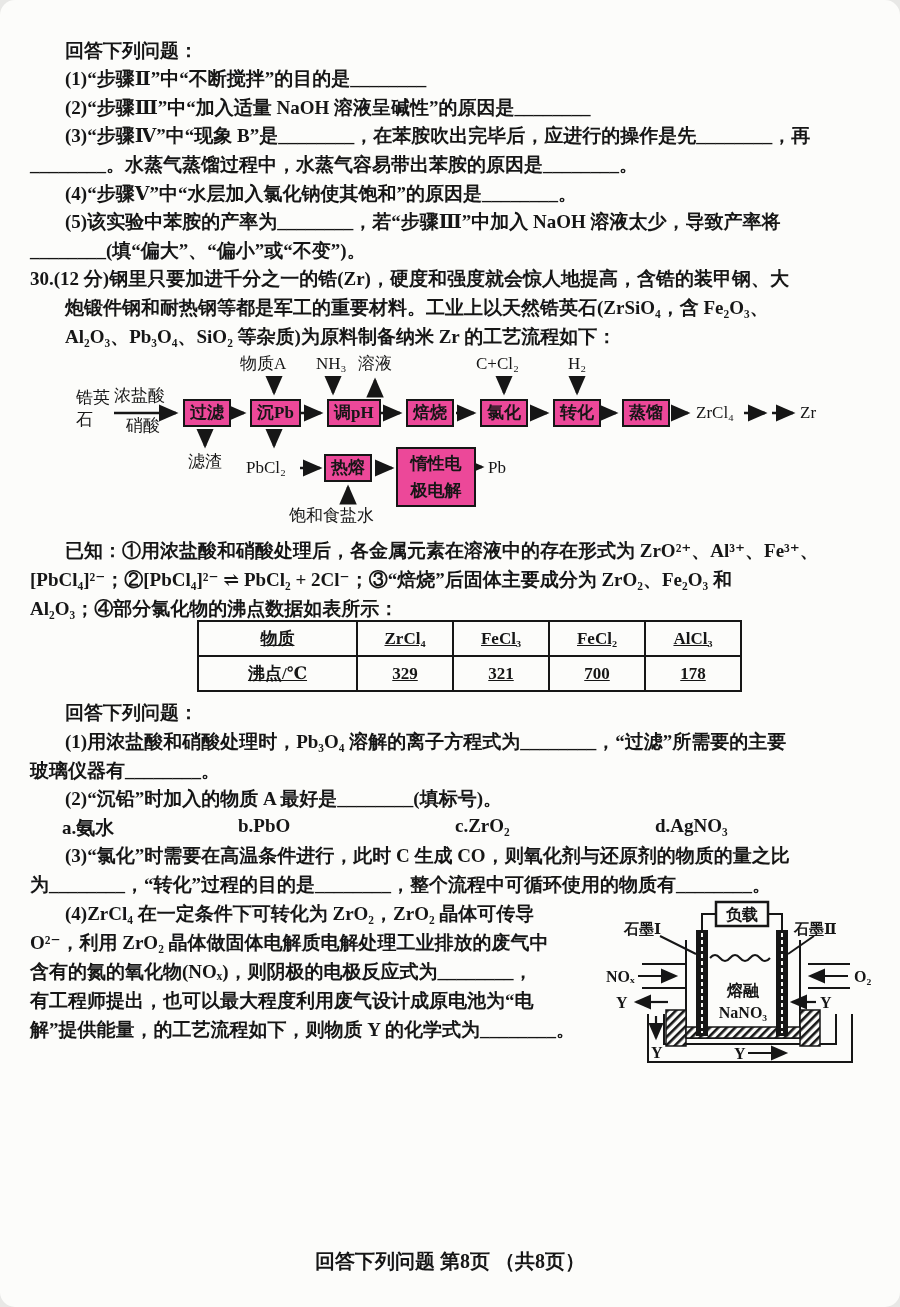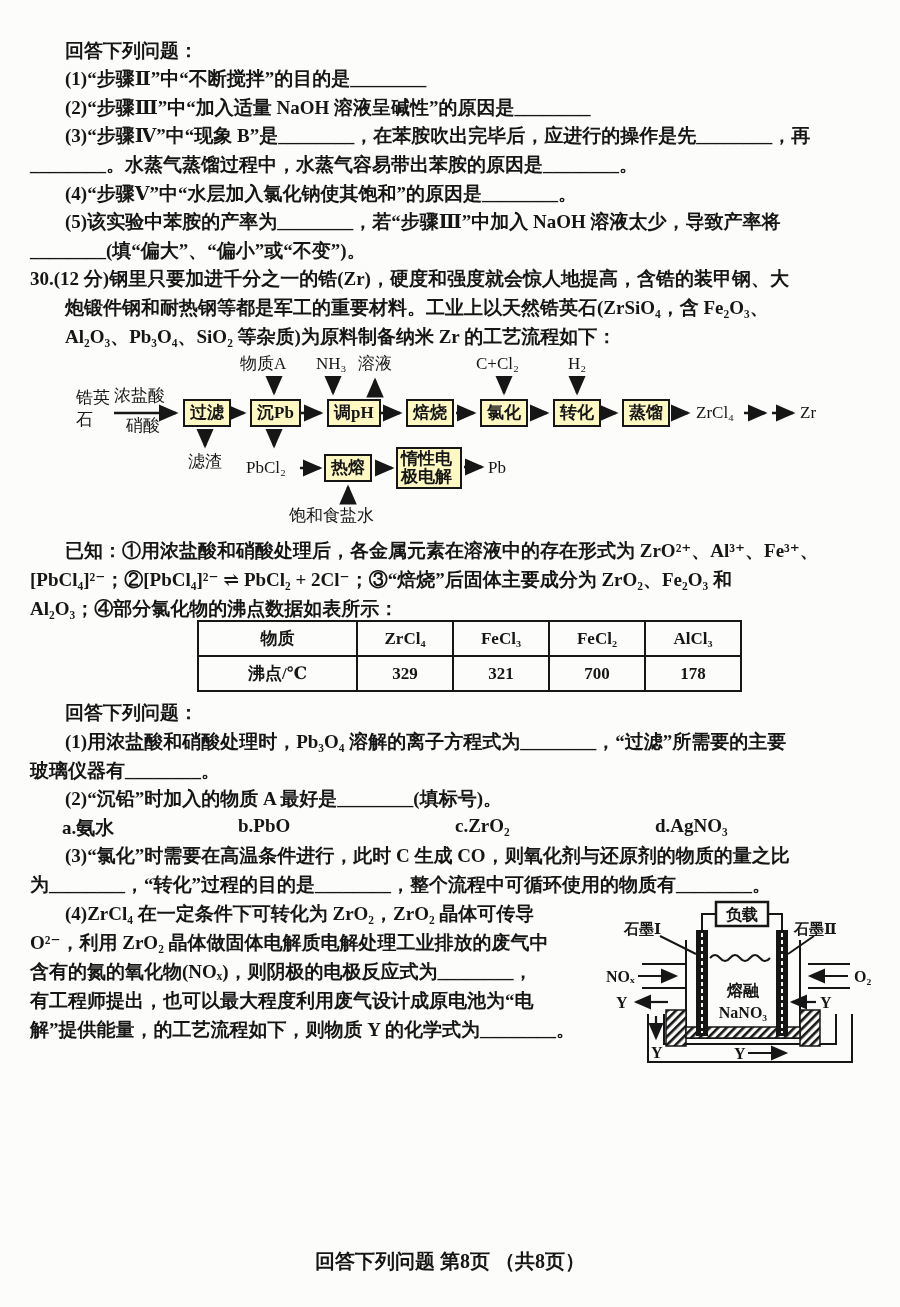--- a/index.html
+++ b/index.html
@@ -1,29 +1,29 @@
 <!DOCTYPE html>
 <html><head>
 <meta charset="utf-8">
 <style>
   html,body{margin:0;padding:0;background:#e8e8e6;}
   #page{position:relative;width:900px;height:1307px;background:#fcfcfa;margin:0 auto;overflow:hidden;
-        font-family:"Liberation Serif","DejaVu Serif",serif;color:#161616;}
+        font-family:"Liberation Serif","DejaVu Serif",serif;color:#161616;border-radius:15px;}
   .ln{position:absolute;left:30px;white-space:nowrap;font-weight:bold;font-size:19px;line-height:26px;}
   .in{left:65px;}
   .opt{position:absolute;white-space:nowrap;font-weight:bold;font-size:19px;}
   
   #flow{position:absolute;left:30px;top:352px;width:845px;height:178px;}
   #flow svg.wires{position:absolute;left:0;top:0;}
-  .fbox{position:absolute;border:2.5px solid #161616;background:#fef9c3;font-weight:bold;font-size:17px;
-        line-height:22px;padding:1px 5px;white-space:nowrap;text-align:left;}
+  .fbox{position:absolute;border:2.5px solid #161616;background:#ec4899;font-weight:bold;font-size:17px;
+        line-height:22px;padding:1px 5px;white-space:nowrap;text-align:center;}
   .flbl{position:absolute;font-weight:normal;font-size:17px;line-height:20px;white-space:nowrap;}
-  .fbox.two{width:56px;white-space:normal;line-height:18px;padding:1px 3px;}
+  .fbox.two{width:56px;white-space:normal;line-height:27px;padding:1px 10px;}
   
-  #btable{position:absolute;left:197px;top:620px;border-collapse:collapse;}
+  #btable{position:absolute;left:197px;top:620px;border-collapse:collapse;text-decoration:underline;}
   #btable td{border:2.5px solid #161616;height:33px;text-align:center;font-weight:bold;font-size:17px;padding:0 6px;}
   #btable td.c0{width:145px;}
   #btable td.cn{width:82px;}
   
   #apparatus{position:absolute;left:602px;top:896px;width:296px;height:172px;text-decoration:underline;}
   .svgtxt{font-family:"Liberation Serif","DejaVu Serif",serif;font-weight:bold;font-size:15px;fill:#161616;}
   .svgtxt.big{font-size:16px;}
   #footer{position:absolute;left:0;top:1248px;width:900px;text-align:center;font-weight:bold;font-size:20px;}
 </style>
 </head>

